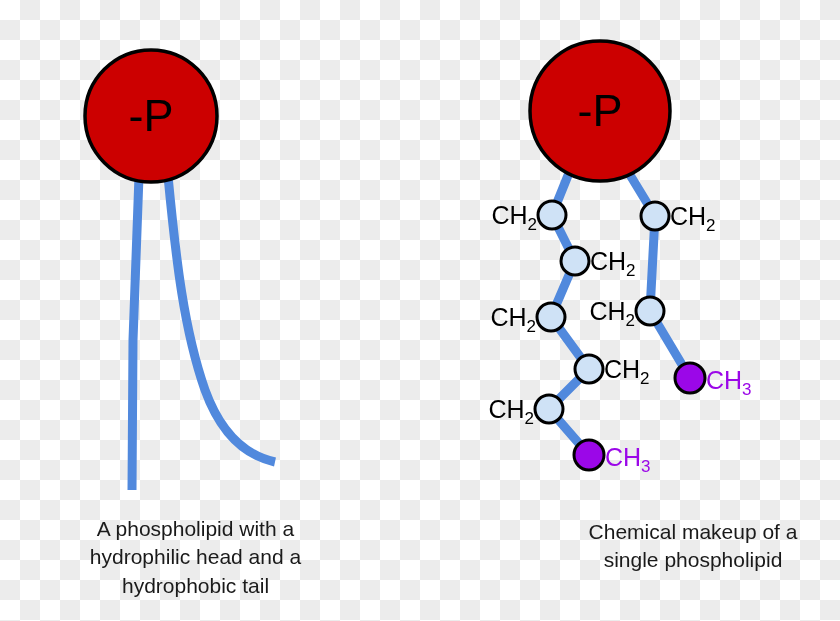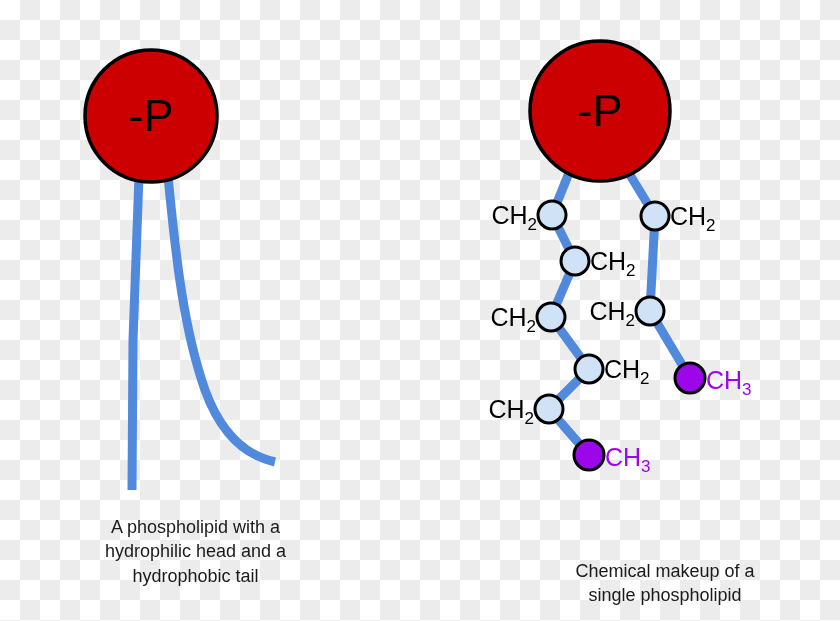--- a/index.html
+++ b/index.html
@@ -46,35 +46,34 @@
   }
   .head-text {
     font-family: "Liberation Sans", sans-serif;
     font-size: 45px;
     fill: #000000;
   }
   .caption {
     position: absolute;
     text-align: center;
     font-family: "Liberation Sans", sans-serif;
-    font-size: 18px;
+    font-size: 21px;
     line-height: 1.35;
     color: #1a1a1a;
     white-space: pre-line;
   }
   #caption-left {
     left: 48px;
     top: 515px;
     width: 295px;
   }
   #caption-right {
-    left: 520px;
+    left: 548px;
     top: 518px;
     width: 290px;
-    margin-top: 41px;
   }
 </style>
 </head>
 <body>
 
 <div id="canvas-root">
 
   <svg id="diagram-svg" viewBox="0 0 840 621">
 
     <g>

